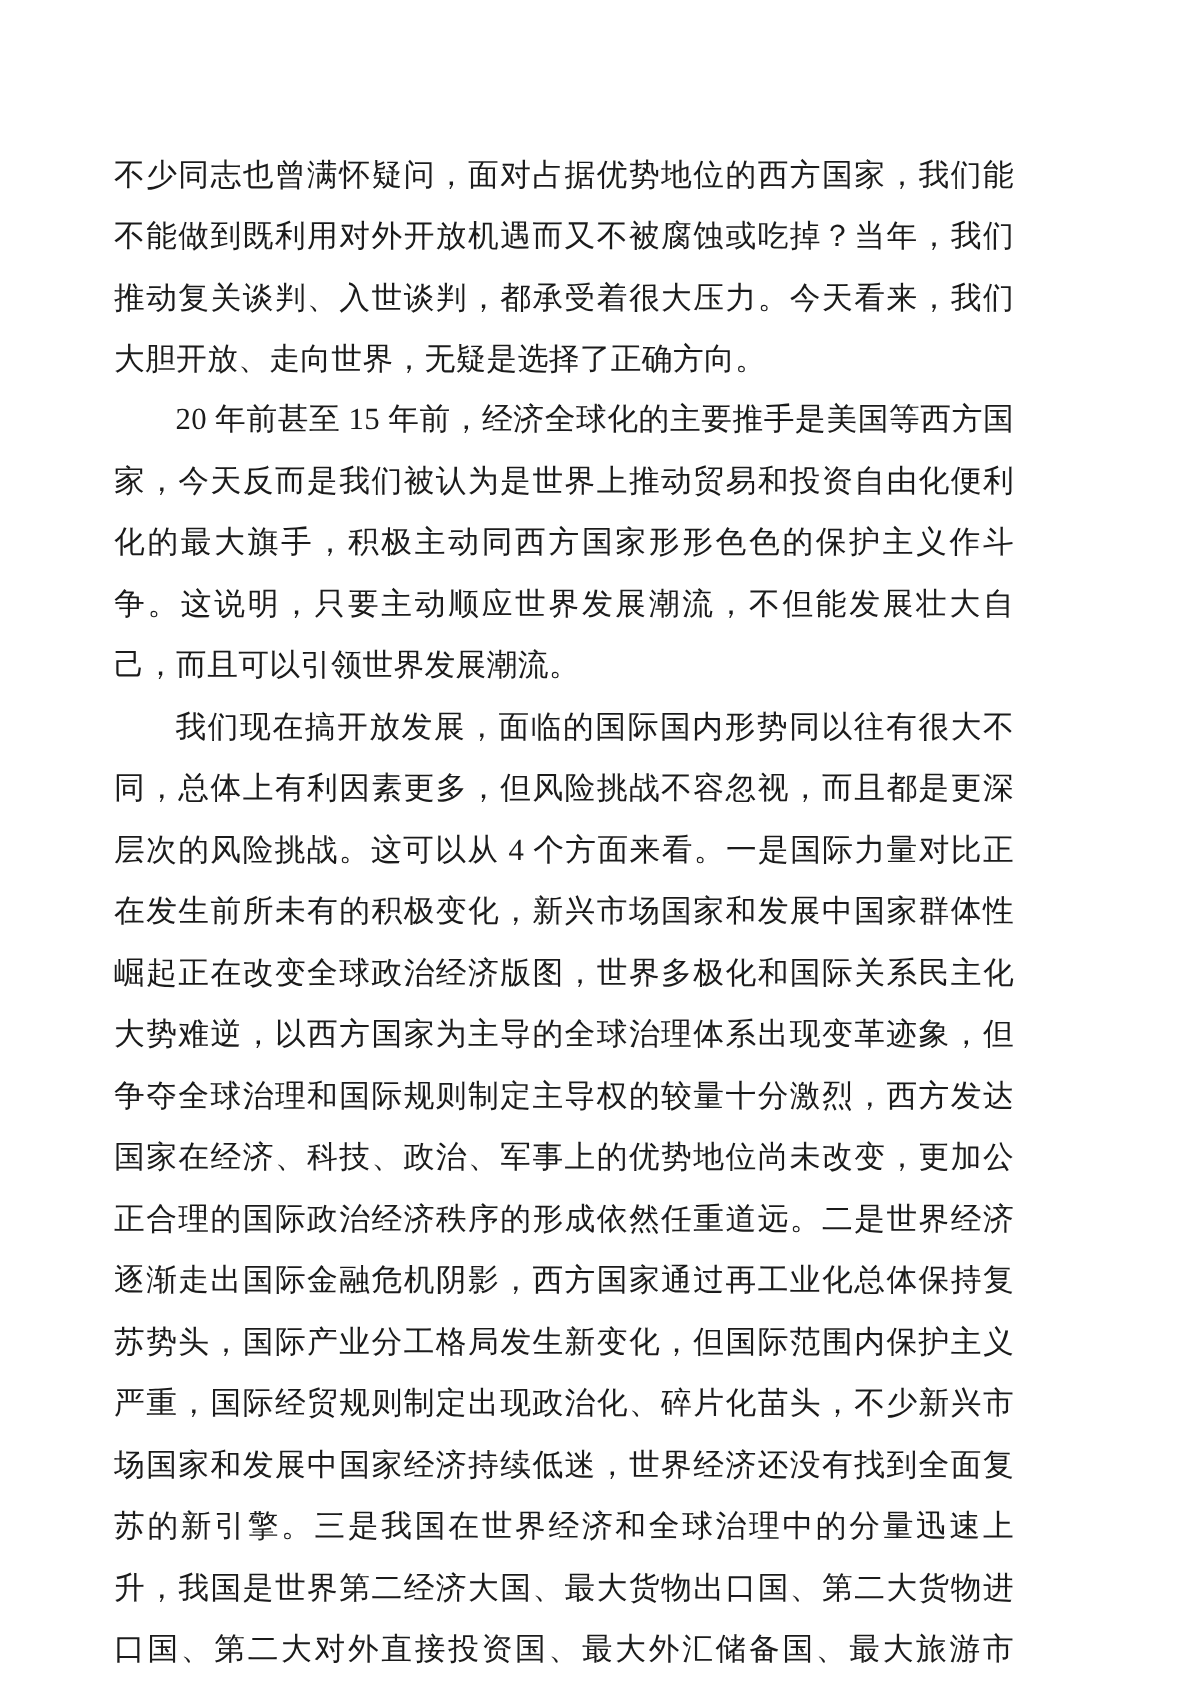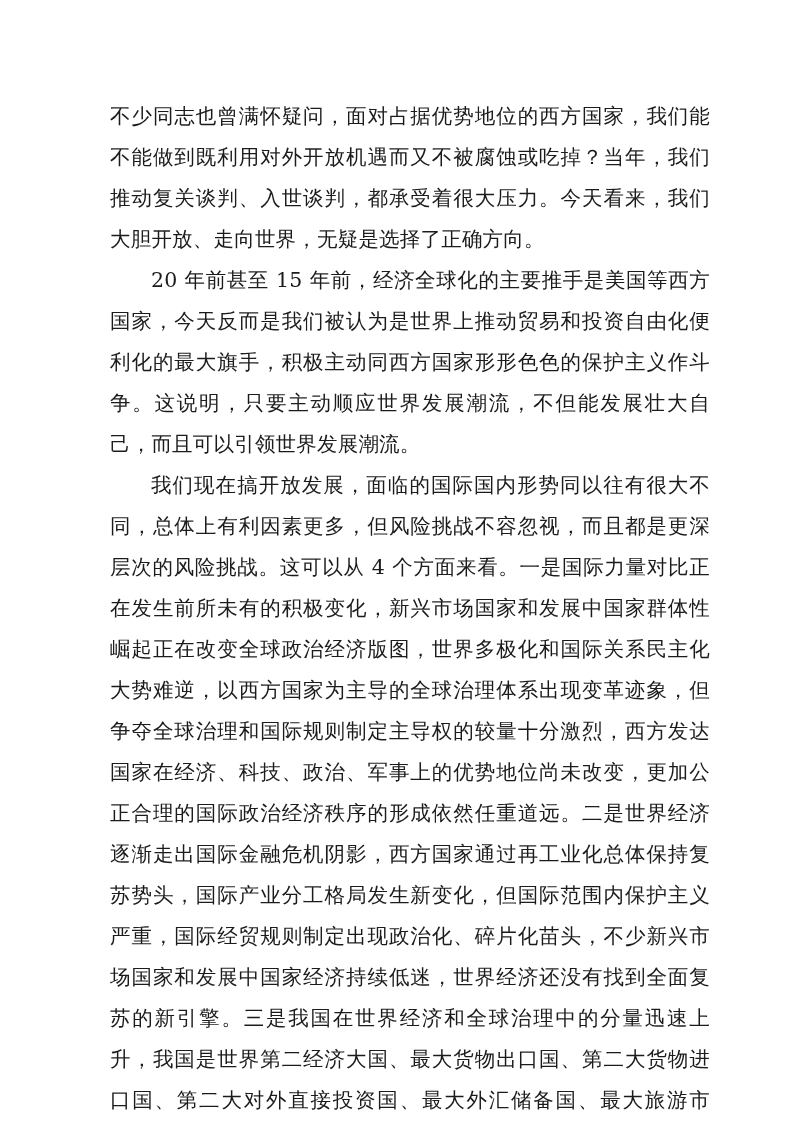--- a/index.html
+++ b/index.html
@@ -11,41 +11,42 @@
     width: 793px;
     height: 1122px;
     font-family: "DejaVu Serif", "Liberation Serif", serif;
   }
   .page {
     position: relative;
     width: 793px;
     height: 826px;
     background: #ffffff;
     box-sizing: border-box;
-    padding: 96px 72px 80px 110px;
+    padding: 96px 72px 80px 76px;
   }
   .doc-body {
     width: 600px;
   }
   p.para {
     margin: 0;
     font-size: 20.5px;
     line-height: 41px;
     color: #1b1b1b;
     text-align: justify;
     text-justify: inter-ideograph;
     text-indent: 0;
     letter-spacing: 0.2px;
     font-family: "DejaVu Serif", "Liberation Serif", serif;
   }
   p.indent {
     text-indent: 2em;
   }
   p.para + p.para {
     margin-top: 0;
+    font-family: Liberation Serif, serif;
   }
 </style>
 </head>
 <body>
 
 <div class="page">
   <div class="doc-body">
     <p class="para">不少同志也曾满怀疑问，面对占据优势地位的西方国家，我们能不能做到既利用对外开放机遇而又不被腐蚀或吃掉？当年，我们推动复关谈判、入世谈判，都承受着很大压力。今天看来，我们大胆开放、走向世界，无疑是选择了正确方向。</p>
     <p class="para indent">20 年前甚至 15 年前，经济全球化的主要推手是美国等西方国家，今天反而是我们被认为是世界上推动贸易和投资自由化便利化的最大旗手，积极主动同西方国家形形色色的保护主义作斗争。这说明，只要主动顺应世界发展潮流，不但能发展壮大自己，而且可以引领世界发展潮流。</p>
     <p class="para indent">我们现在搞开放发展，面临的国际国内形势同以往有很大不同，总体上有利因素更多，但风险挑战不容忽视，而且都是更深层次的风险挑战。这可以从 4 个方面来看。一是国际力量对比正在发生前所未有的积极变化，新兴市场国家和发展中国家群体性崛起正在改变全球政治经济版图，世界多极化和国际关系民主化大势难逆，以西方国家为主导的全球治理体系出现变革迹象，但争夺全球治理和国际规则制定主导权的较量十分激烈，西方发达国家在经济、科技、政治、军事上的优势地位尚未改变，更加公正合理的国际政治经济秩序的形成依然任重道远。二是世界经济逐渐走出国际金融危机阴影，西方国家通过再工业化总体保持复苏势头，国际产业分工格局发生新变化，但国际范围内保护主义严重，国际经贸规则制定出现政治化、碎片化苗头，不少新兴市场国家和发展中国家经济持续低迷，世界经济还没有找到全面复苏的新引擎。三是我国在世界经济和全球治理中的分量迅速上升，我国是世界第二经济大国、最大货物出口国、第二大货物进口国、第二大对外直接投资国、最大外汇储备国、最大旅游市场，成为</p>

